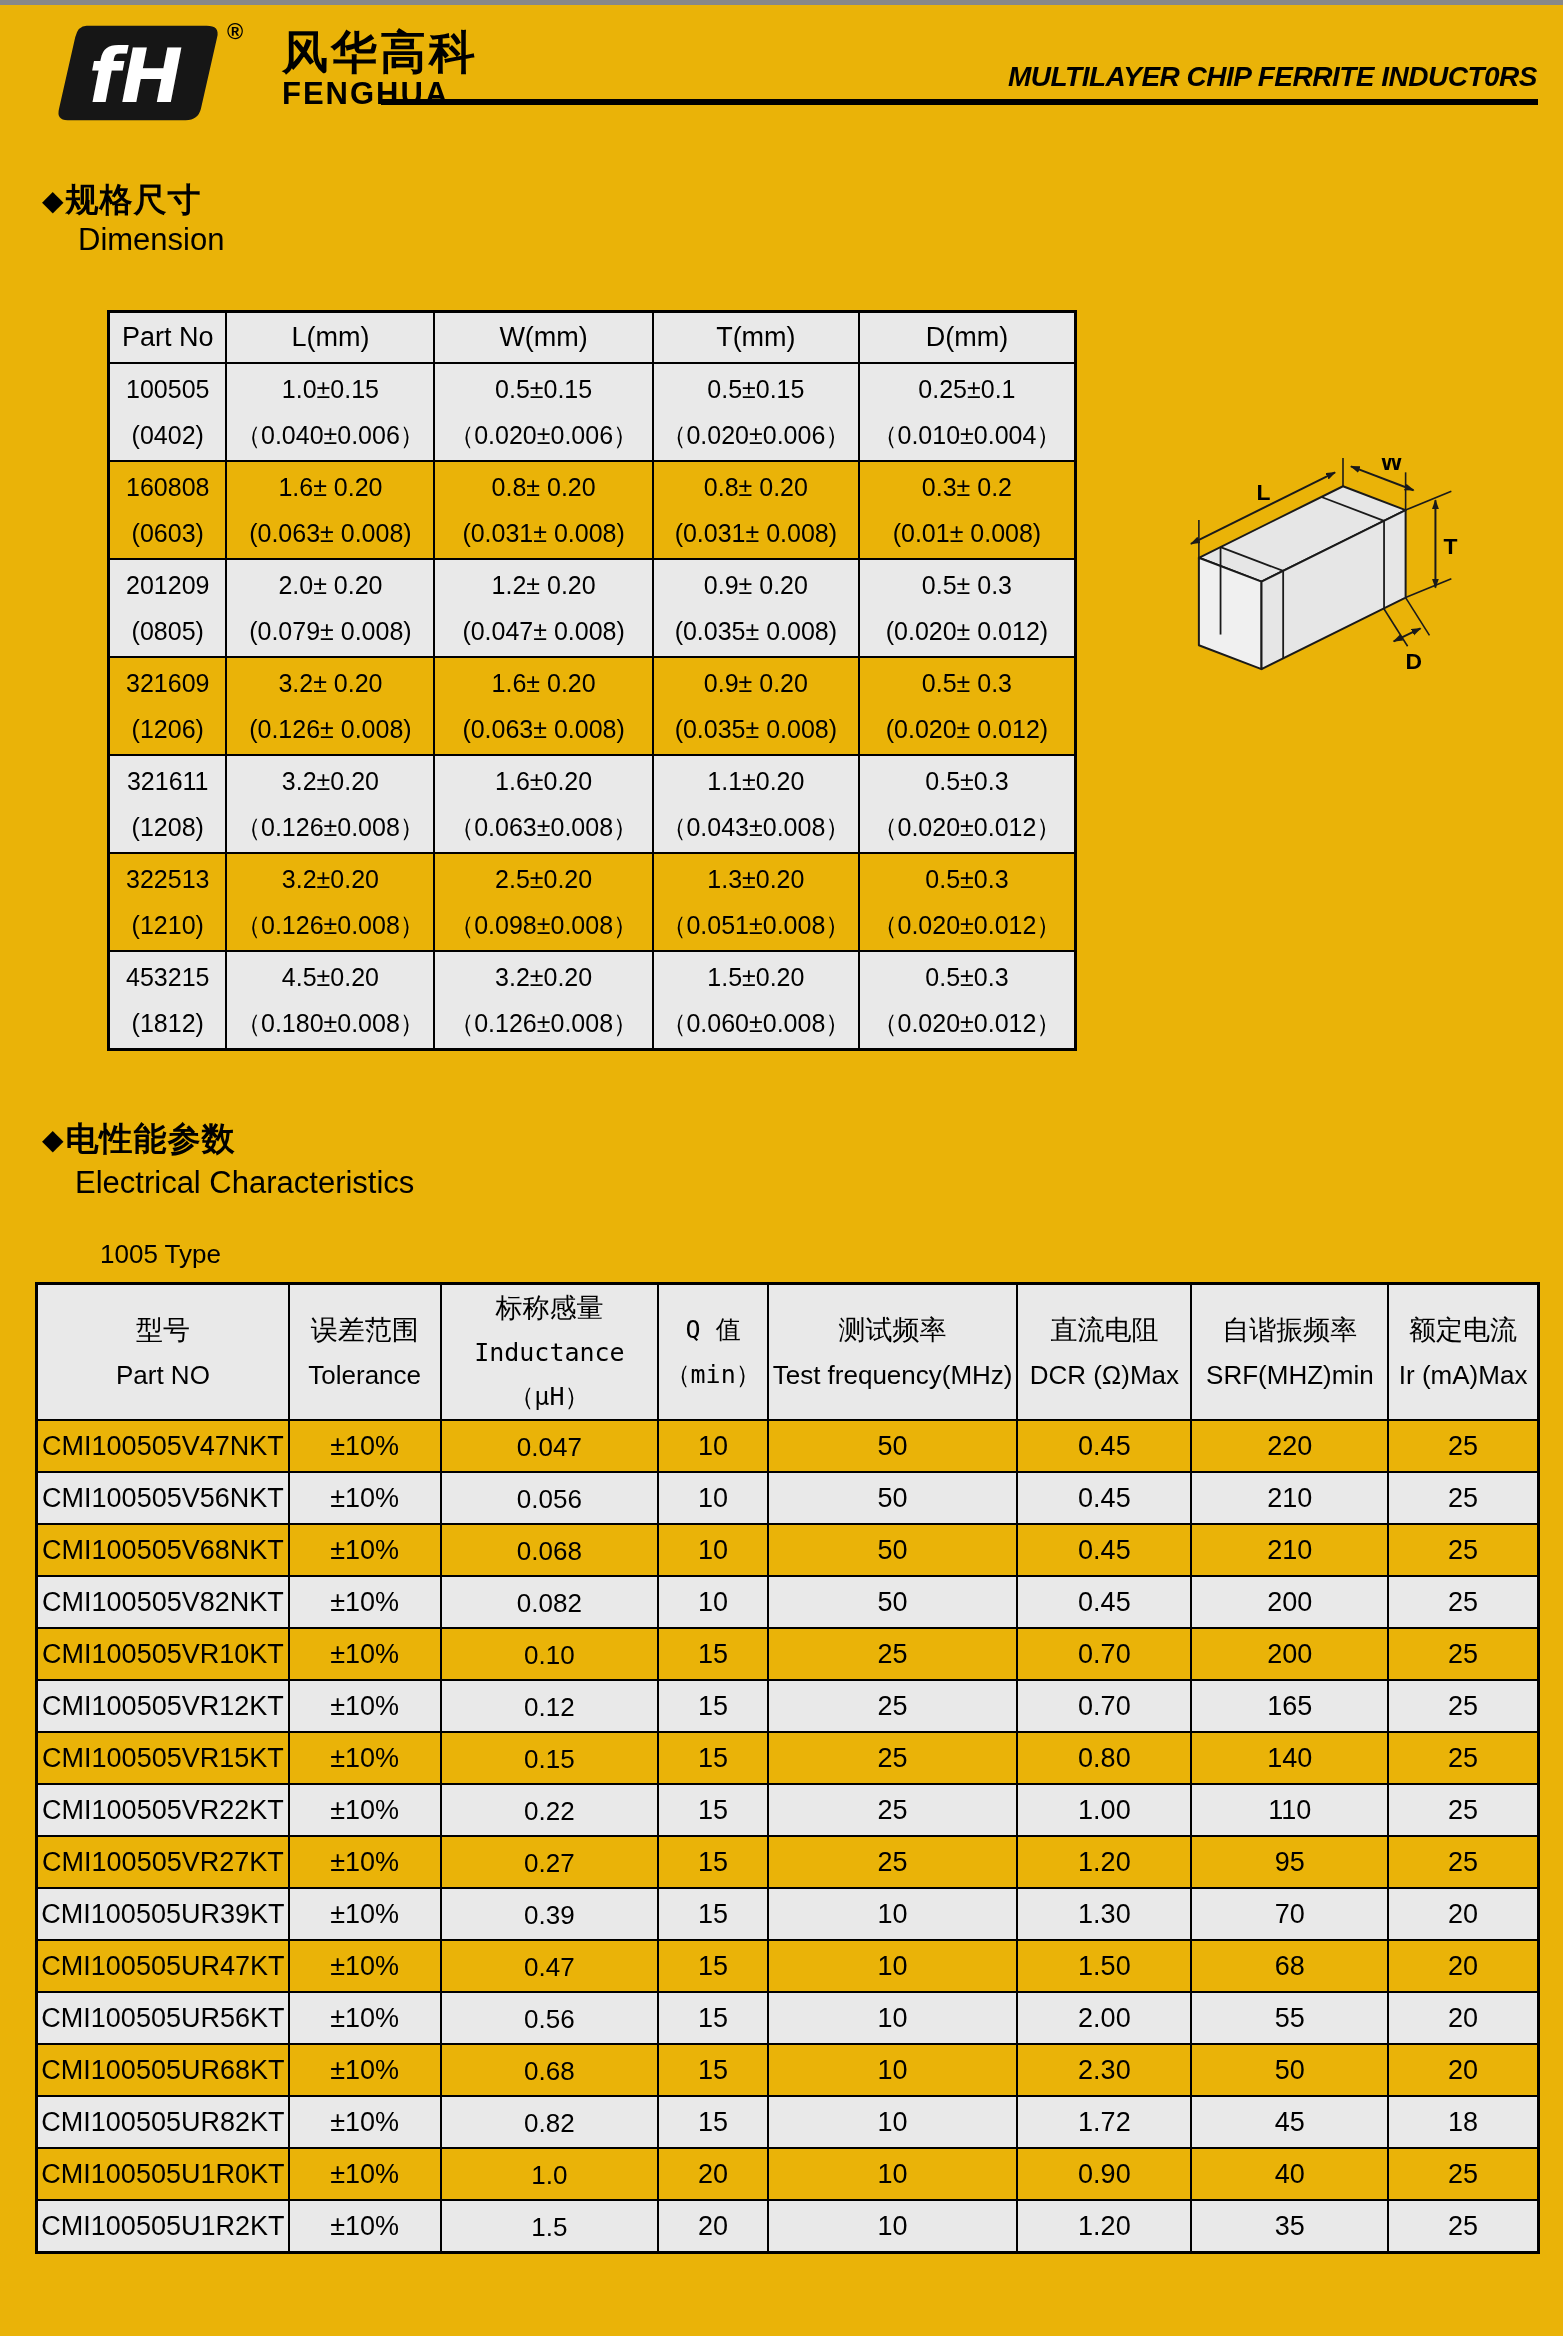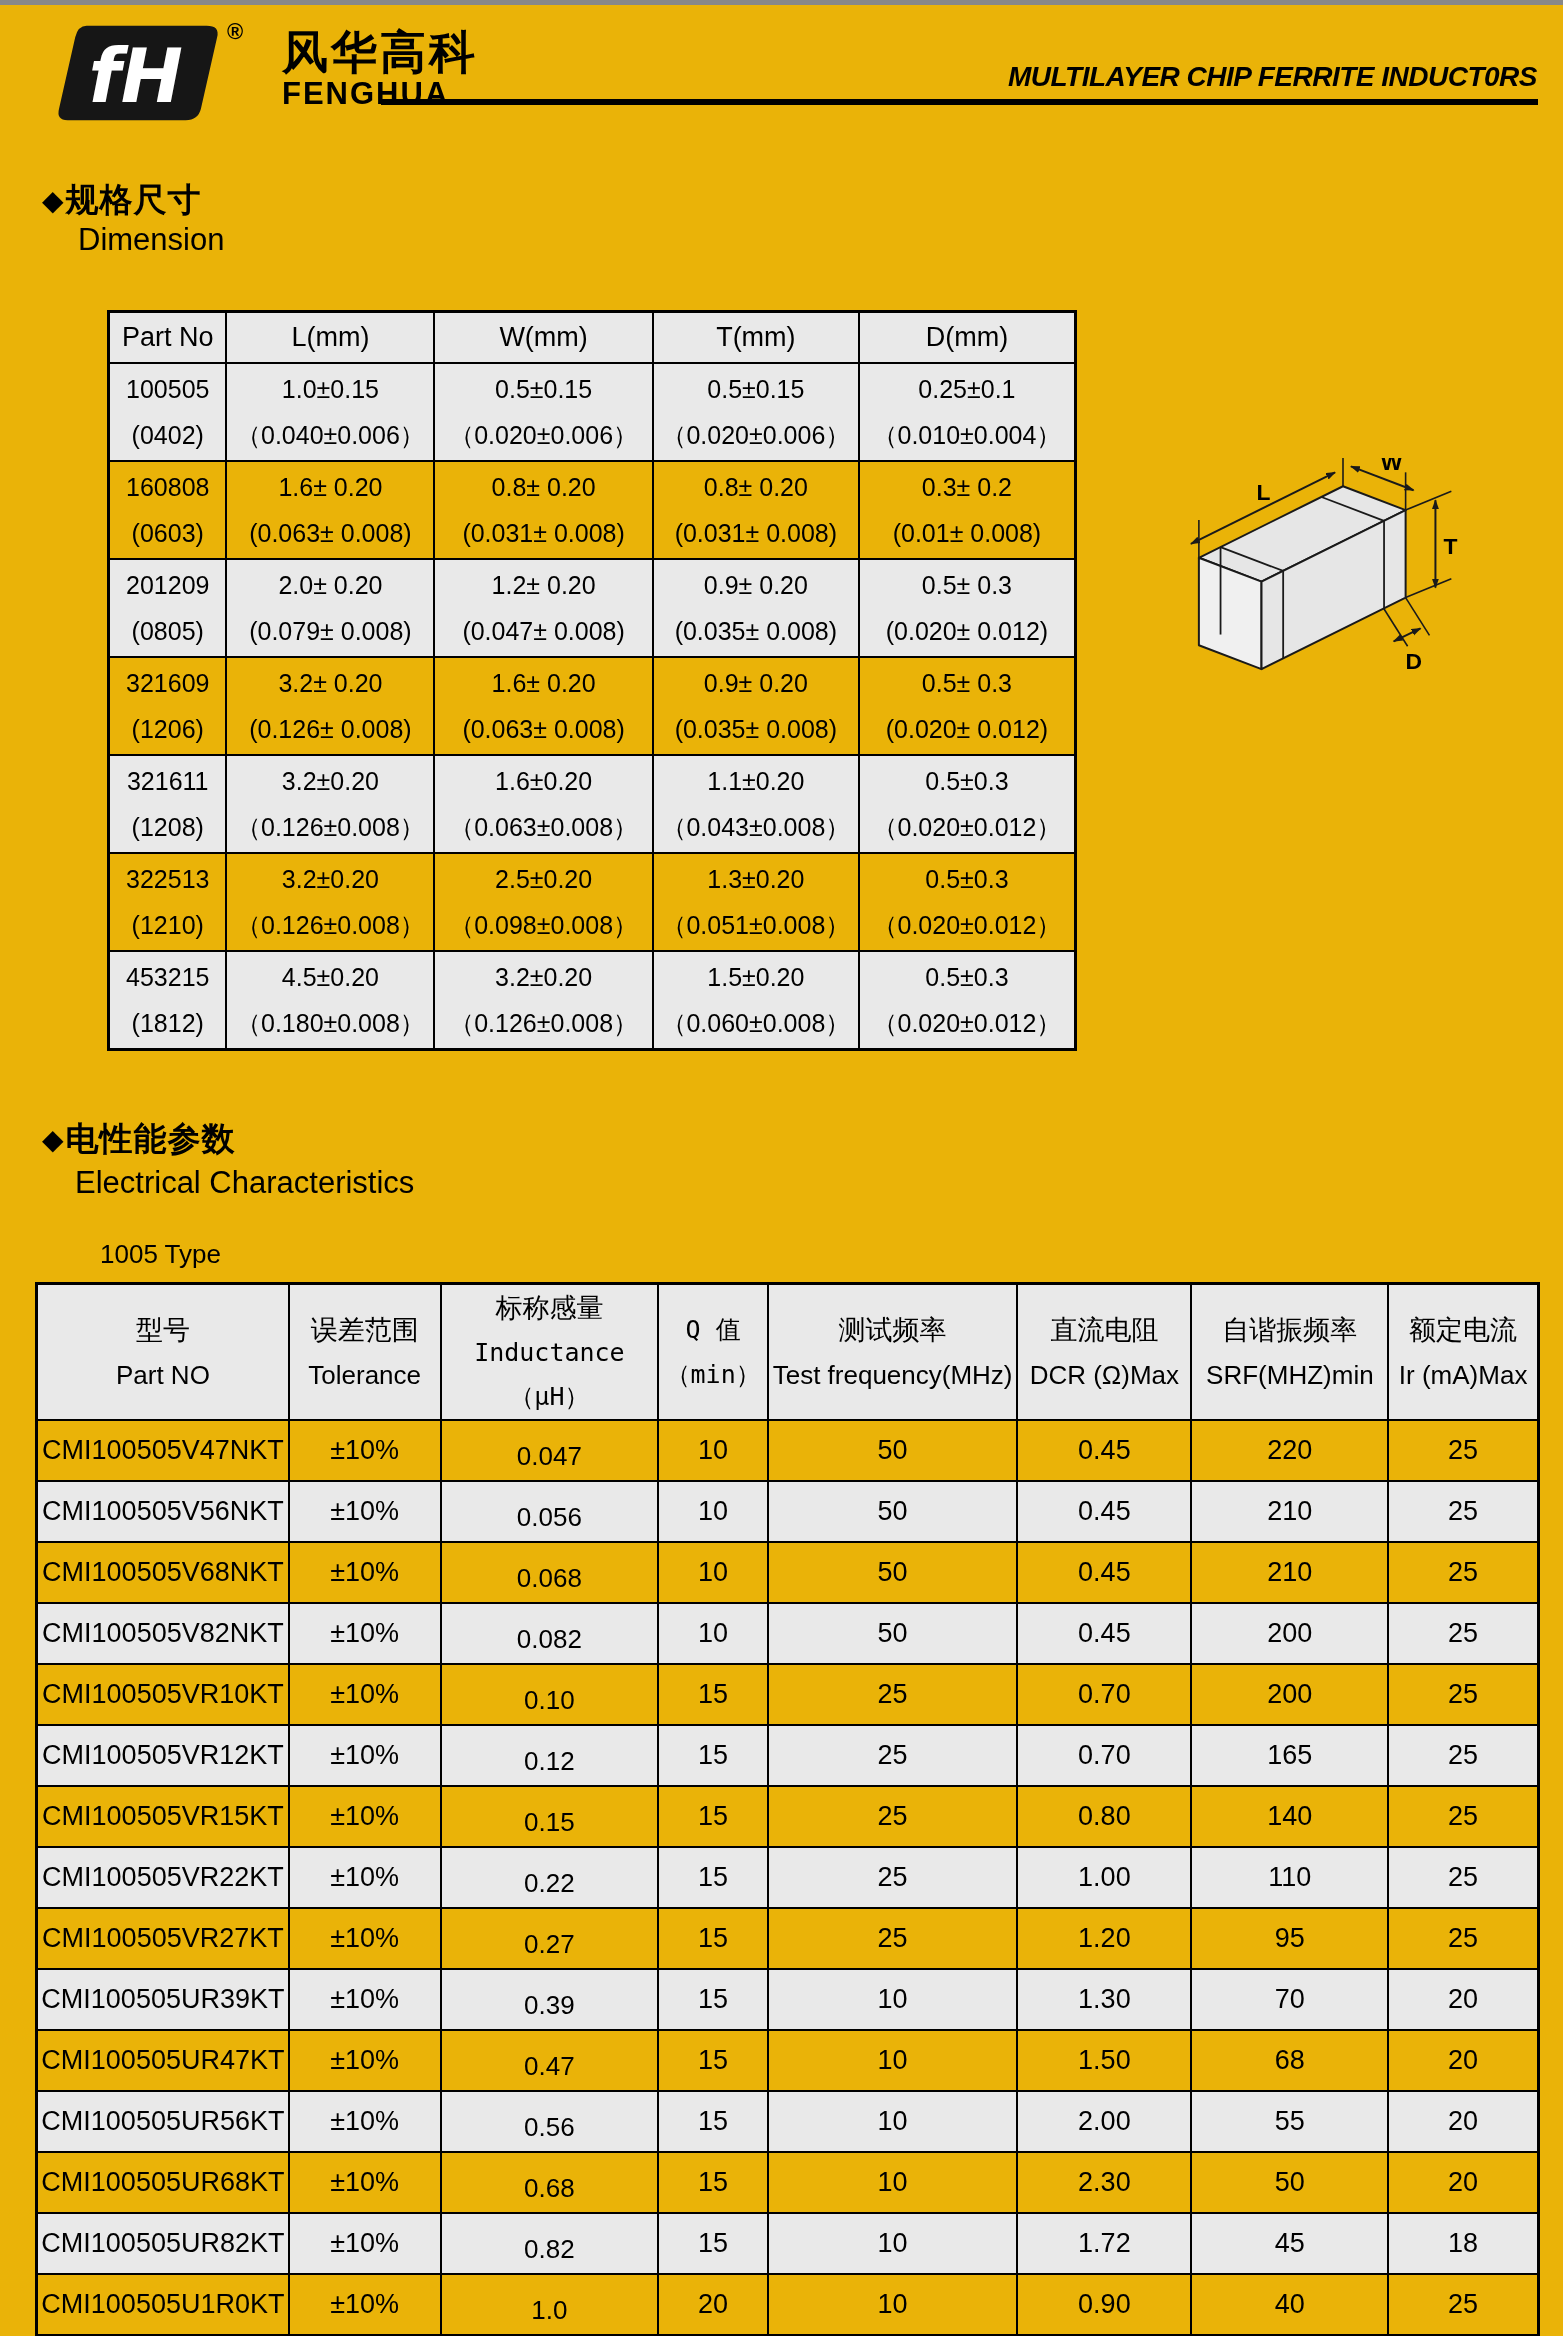--- a/index.html
+++ b/index.html
@@ -41,21 +41,21 @@
   .elec-table{position:absolute;left:35px;top:1277px;width:1505px;border:3px solid #000;}
   .elec-table th{height:96px;background:#e9e9e9;}
   .elec-table th .h-cn{font-size:27px;line-height:46px;}
   .elec-table th .h-en{font-size:26px;line-height:44px;}
   .elec-table thead th:nth-of-type(3) .h-en,
   .elec-table thead th:nth-of-type(4) .h-cn,
   .elec-table thead th:nth-of-type(4) .h-en{
     font-family:"DejaVu Sans Mono","Liberation Mono",monospace;font-size:25px;
   }
   .elec-table td{height:47px;font-size:27px;}
-  .elec-table td:nth-of-type(3){font-size:26px;padding-top:12px;}
+  .elec-table td:nth-of-type(3){font-size:26px;padding-top:3px;}
   .elec-table tbody tr:nth-of-type(even) td{background:#e9e9e9;}
 </style>
 </head>
 <body>
 
 <div class="page">
 
   <svg class="logo-mark" viewBox="0 0 175 105" aria-hidden="true">
     <path d="M32 3 L158 3 Q172 3 169 15 L152 90 Q149 102 136 102 L12 102 Q0 102 3 90 L20 15 Q23 3 32 3 Z" fill="#161616"></path>
     <text x="34" y="83" font-size="78" font-style="italic" font-weight="bold" fill="#ffffff" font-family="'DejaVu Sans',sans-serif">fH</text>

